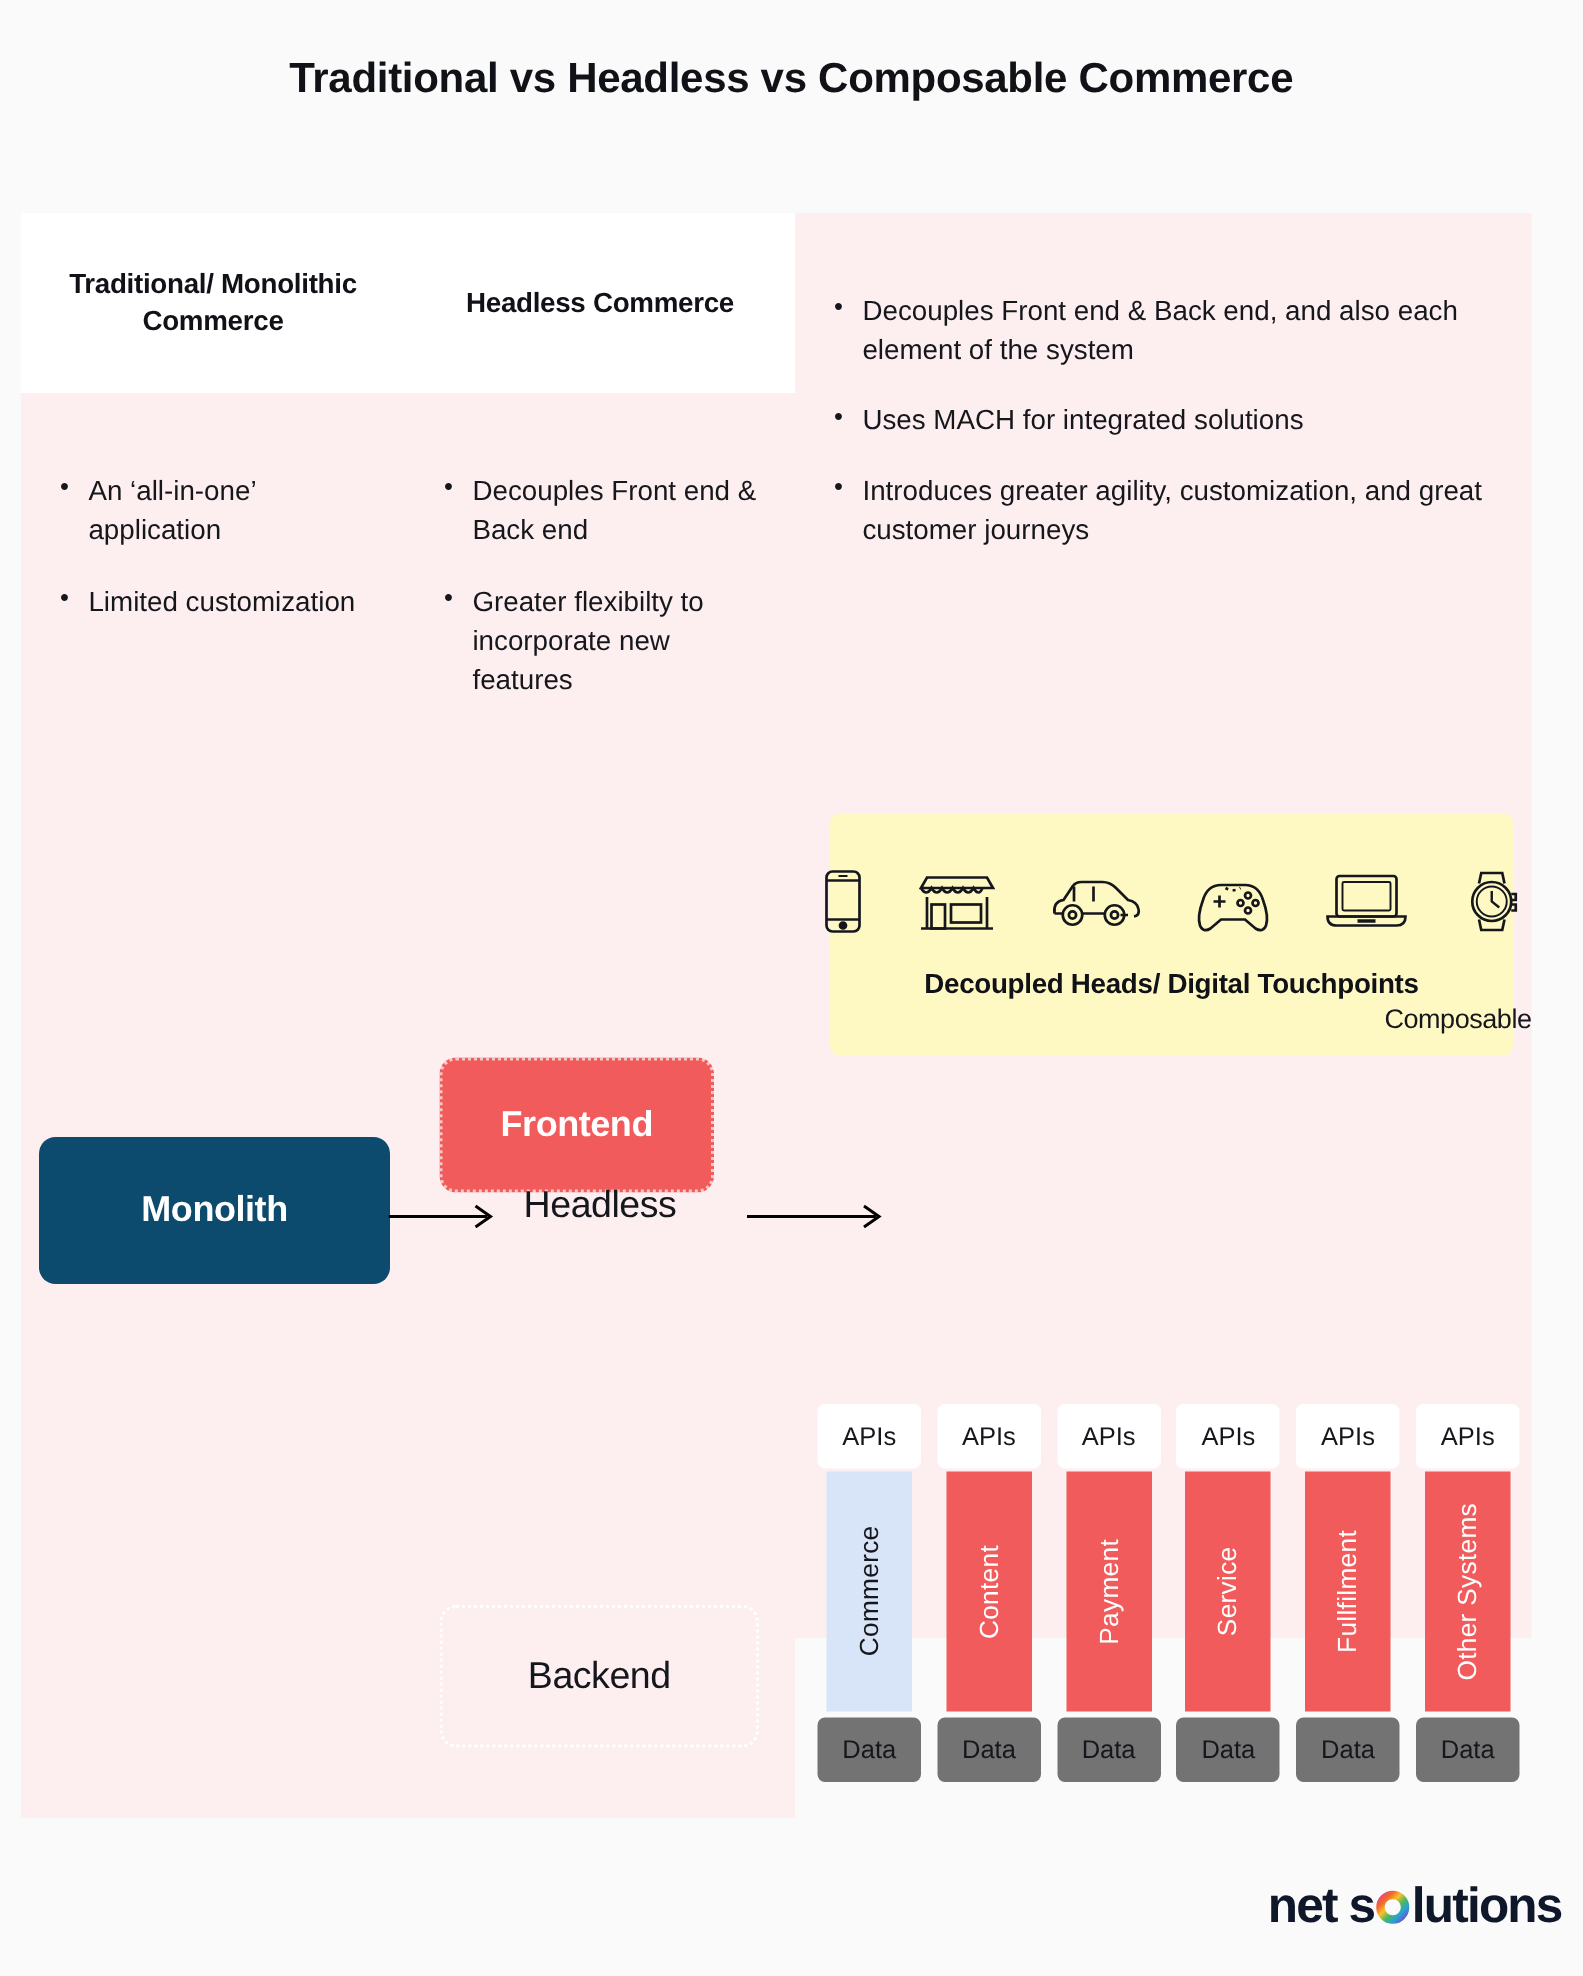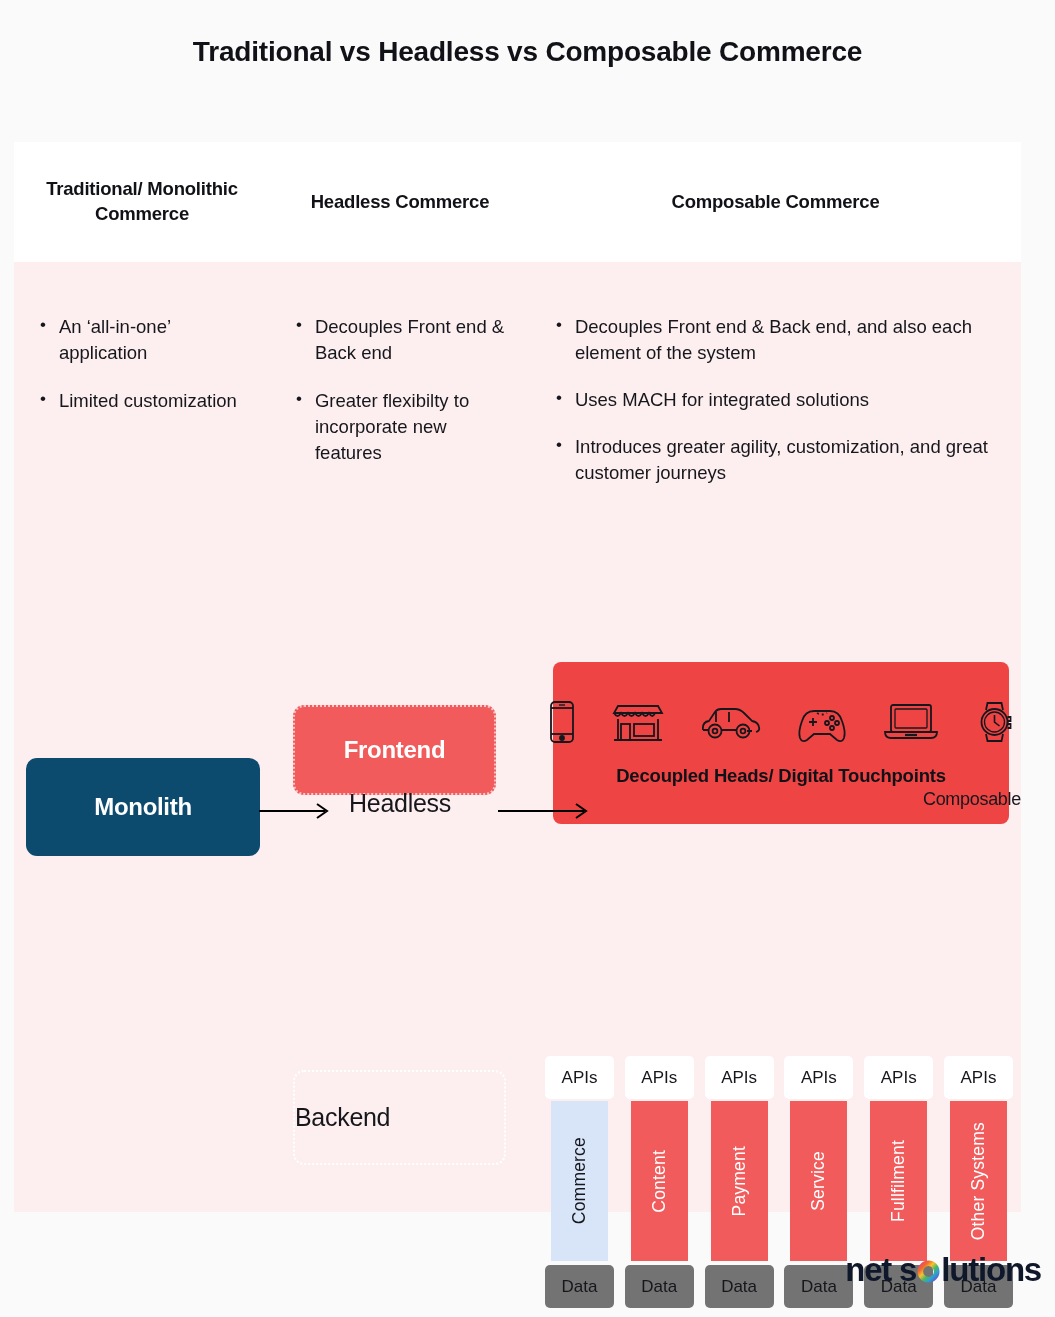--- a/index.html
+++ b/index.html
@@ -75,21 +75,21 @@
   .col-3 .bullets { padding: 52px 10px 0 26px; }
   .col-3 .bullet { margin-bottom: 21px; }
 
   
   .touchpanel {
     position: absolute;
     left: 23px;
     top: 400px;
     width: 456px;
     height: 162px;
-    background: #ef4444;
+    background: #fef9c3;
     border-radius: 8px;
     display: flex;
     flex-direction: column;
     align-items: center;
     justify-content: center;
   }
   .touch-icons {
     display: flex;
     align-items: flex-end;
     justify-content: center;
@@ -121,21 +121,21 @@
     color: #ffffff;
     font-size: 24px;
     font-weight: bold;
     letter-spacing: -0.3px;
   }
 
   .frontend-box {
     position: absolute;
     left: 23px;
     top: 443px;
-    width: 203px;
+    width: 183px;
     height: 90px;
     background: #f15b5b;
     border-radius: 11px;
     border: 2px dotted #f9c6c6;
     display: flex;
     align-items: center;
     justify-content: center;
   }
   .frontend-box span {
     color: #ffffff;
@@ -147,20 +147,21 @@
   .backend-box {
     position: absolute;
     left: 23px;
     top: 808px;
     width: 213px;
     height: 95px;
     border: 2px dotted #ffffff;
     border-radius: 11px;
     display: flex;
     align-items: center;
+    justify-content: center;
   }
   .backend-box span {
     font-size: 25px;
     color: #16171c;
     letter-spacing: -0.3px;
   }
 
   .headless-label {
     position: absolute;
     left: 0;
@@ -310,23 +311,20 @@
 
       <div class="headless-label">Headless</div>
 
       <div class="backend-box">
         <span>Backend</span>
       </div>
     </div>
   </div>
 
   <div class="col col-3">
-    <div class="col-head">
-      <span>Composable Commerce</span>
-    </div>
     <div class="col-body">
       <div class="bullets">
         <div class="bullet">
           <span class="dot">•</span>
           <span>Decouples Front end &amp;  Back end, and also each element of the system</span>
         </div>
         <div class="bullet">
           <span class="dot">•</span>
           <span>Uses MACH for integrated solutions</span>
         </div>

